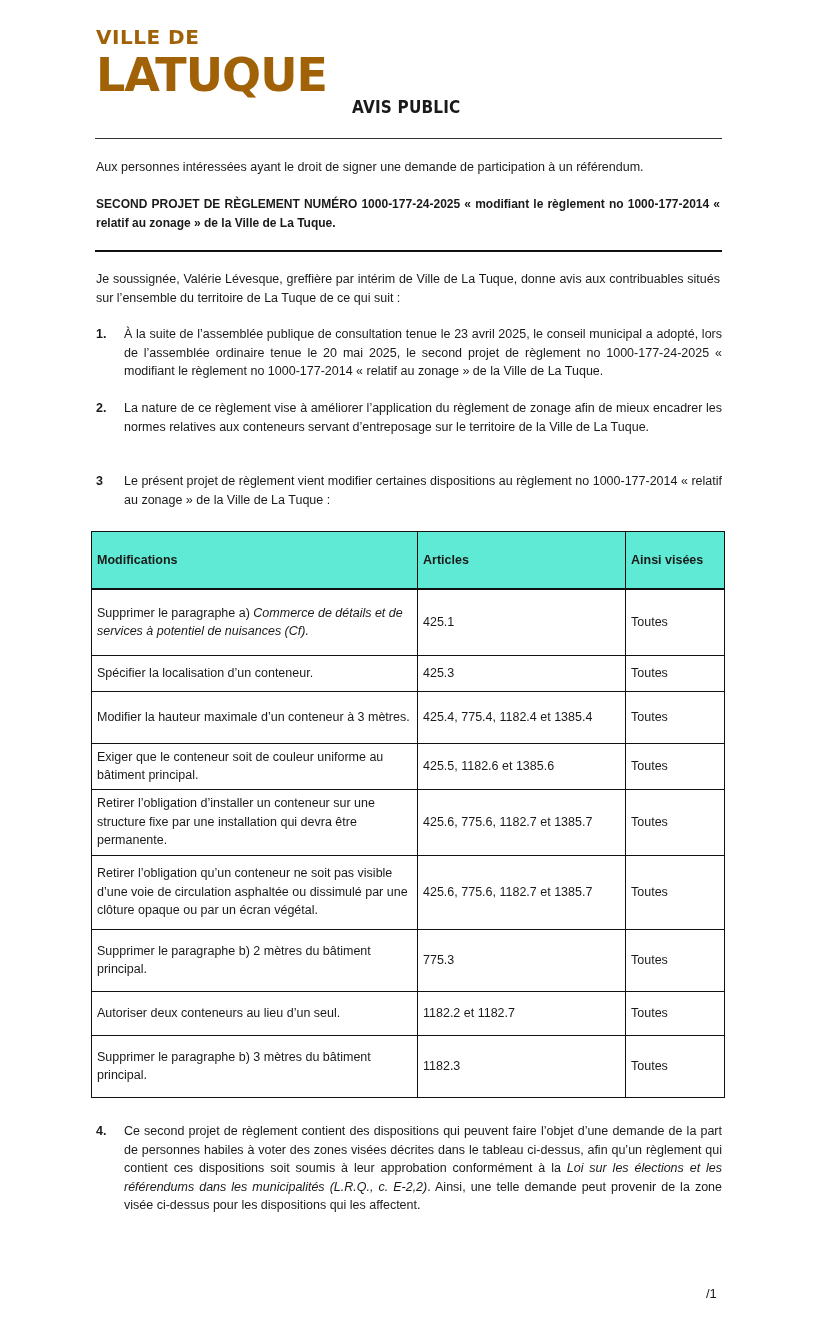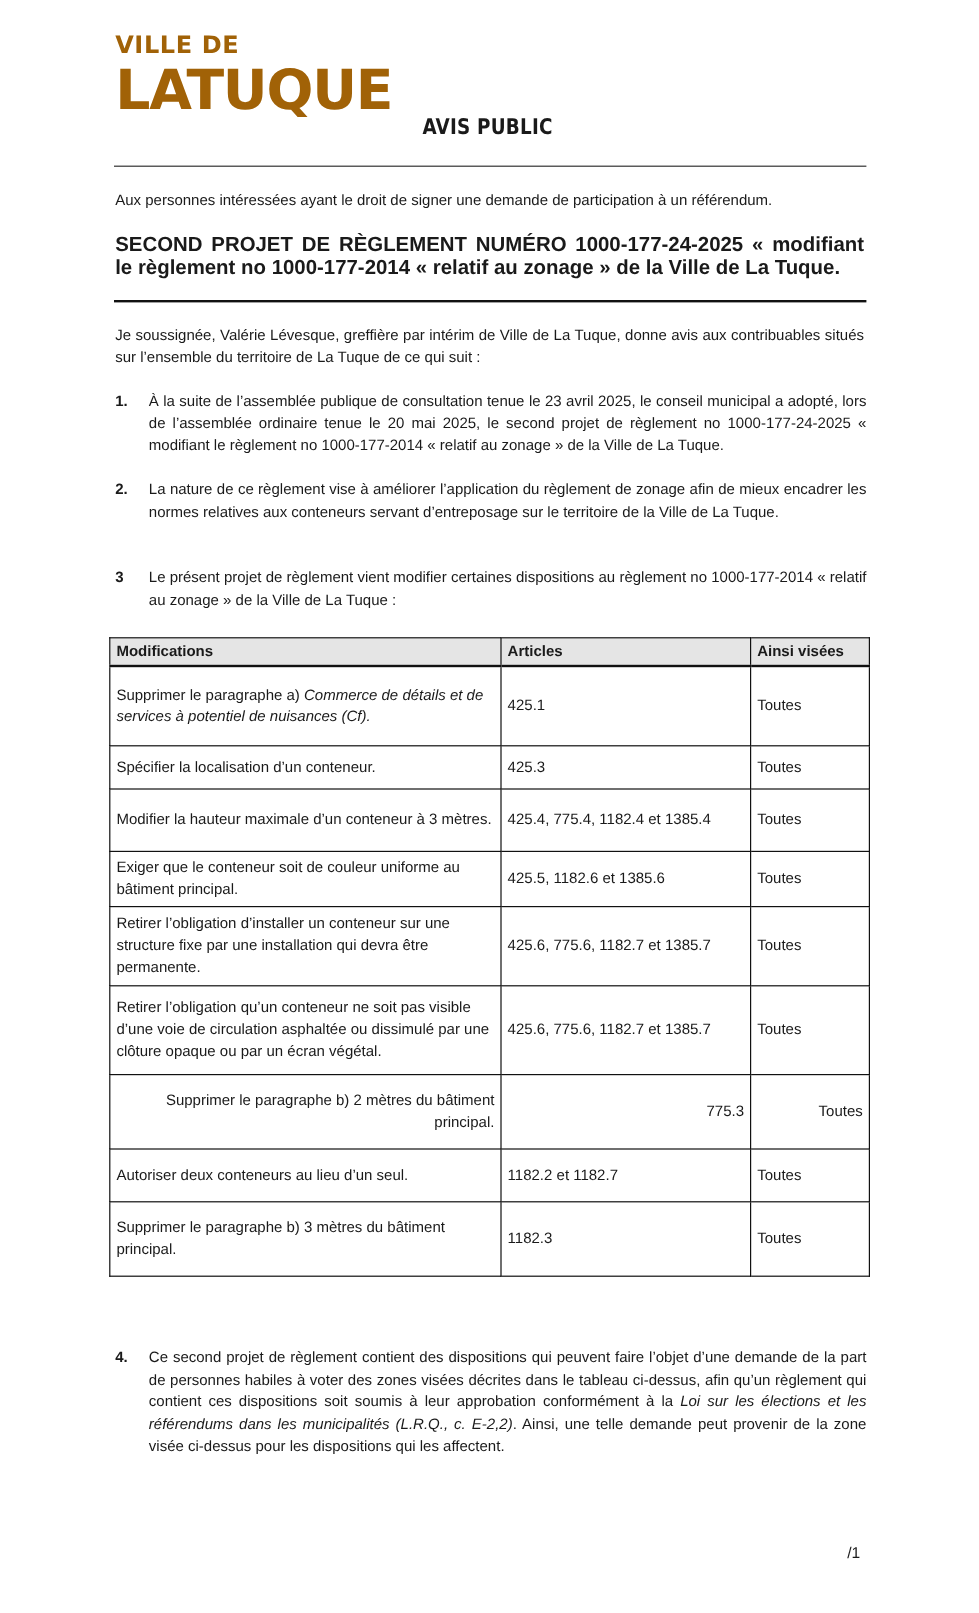--- a/index.html
+++ b/index.html
@@ -5,26 +5,26 @@
   html, body { margin: 0; padding: 0; background: #ffffff; }
   body { width: 816px; height: 1344px; position: relative; font-family: "Liberation Sans", sans-serif; color: #1a1a1a; overflow: hidden; }
   .logo { position: absolute; left: 96px; top: 26px; color: #a16207; font-family: "DejaVu Sans", sans-serif; font-weight: bold; }
   .logo .l1 { font-size: 20px; letter-spacing: 0.5px; line-height: 22px; }
   .logo .l2 { font-size: 46px; line-height: 54px; letter-spacing: -1px; font-family: "DejaVu Sans", sans-serif; font-weight: bold; }
   .avis { position: absolute; left: 352px; top: 96px; font-size: 18px; font-weight: bold; letter-spacing: 0.2px; font-family: "DejaVu Sans", sans-serif; transform: scaleX(0.85); transform-origin: left; }
   .rule { position: absolute; left: 95px; width: 627px; height: 1px; background: #333; }
   .rule.thick { height: 2px; background: #111; }
   .p { position: absolute; left: 96px; width: 624px; font-size: 12.5px; line-height: 18.5px; }
   .p.just { text-align: justify; }
-  .title { font-weight: bold; font-size: 17px; }
+  .title { font-weight: bold; font-size: 12px; }
   .item { position: absolute; left: 96px; width: 626px; font-size: 12.5px; line-height: 18.5px; }
   .item .num { position: absolute; left: 0; top: 0; font-weight: bold; }
   .item .txt { margin-left: 28px; text-align: justify; }
   table { position: absolute; left: 91px; top: 531px; width: 634px; border-collapse: collapse; font-size: 12.5px; }
-  th { background: #e5e5e5; text-align: left; font-weight: bold; padding: 2px 5px; border: 1.5px solid #111; border-bottom: 2px solid #111; color: #1a1a1a; height: 18px; }
+  th { background: #5eead4; text-align: left; font-weight: bold; padding: 19px 5px; border: 1.5px solid #111; border-bottom: 2px solid #111; color: #1a1a1a; height: 18px; }
   th + th { border-left: 1.5px solid #e8eef0; margin-top: 45px; }
   td { border: 1.5px solid #111; padding: 4px 5px; vertical-align: middle; line-height: 18.5px; }
   td.c1 { width: 315px; }
   td.c2 { width: 197px; }
   em { font-style: italic; }
   .pagenum { position: absolute; left: 706px; top: 1286px; font-size: 13px; }
 </style>
 </head>
 <body>
 
@@ -91,21 +91,21 @@
     <tr style="height:66px;">
       <td class="c1">Retirer l’obligation d’installer un conteneur sur une structure fixe par une installation qui devra être permanente.</td>
       <td class="c2">425.6, 775.6, 1182.7 et 1385.7</td>
       <td>Toutes</td>
     </tr>
     <tr style="height:74px;">
       <td class="c1">Retirer l’obligation qu’un conteneur ne soit pas visible d’une voie de circulation asphaltée ou dissimulé par une clôture opaque ou par un écran végétal.</td>
       <td class="c2">425.6, 775.6, 1182.7 et 1385.7</td>
       <td>Toutes</td>
     </tr>
-    <tr style="height:62px;text-align:right;">
+    <tr style="height:62px;">
       <td class="c1">Supprimer le paragraphe b) 2 mètres du bâtiment principal.</td>
       <td class="c2">775.3</td>
       <td>Toutes</td>
     </tr>
     <tr style="height:44px;">
       <td class="c1">Autoriser deux conteneurs au lieu d’un seul.</td>
       <td class="c2">1182.2 et 1182.7</td>
       <td>Toutes</td>
     </tr>
     <tr style="height:62px;">

